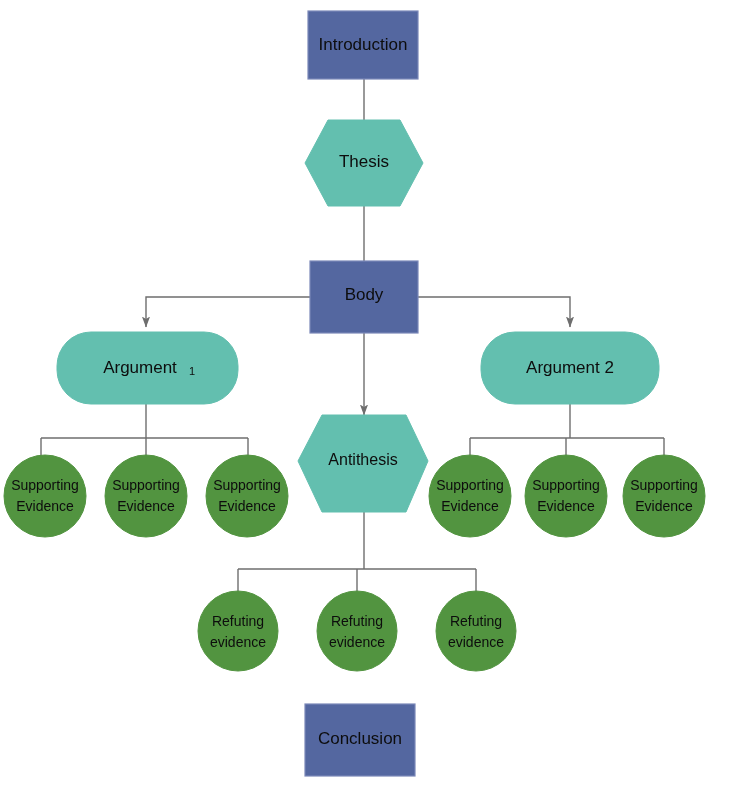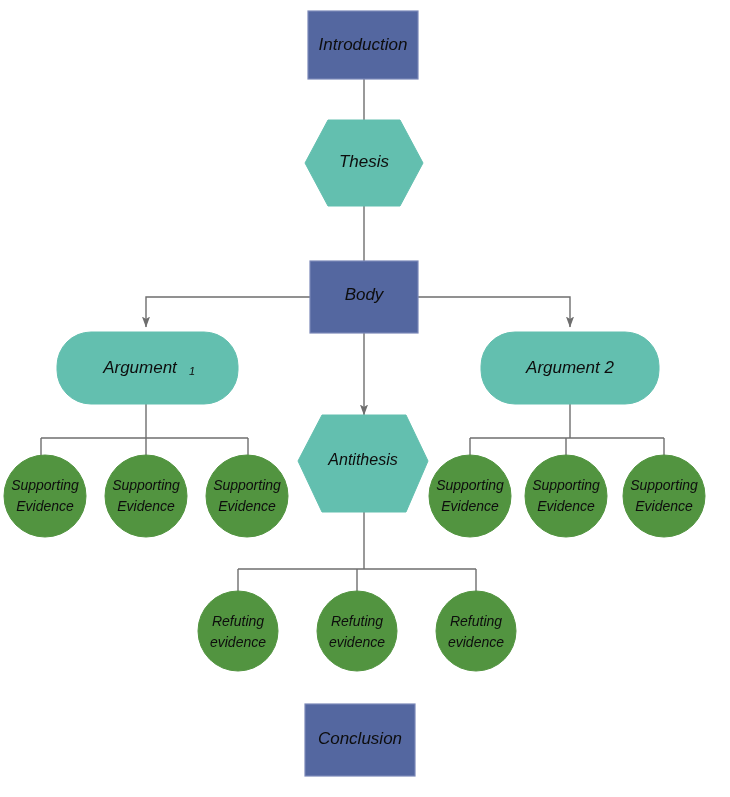--- a/index.html
+++ b/index.html
@@ -11,21 +11,20 @@
     width: 730px;
     height: 797px;
     font-family: "Liberation Sans", sans-serif;
     overflow: hidden;
   }
   #diagram-root {
     position: relative;
     width: 730px;
     height: 797px;
     background: #ffffff;
-    font-style: italic;
   }
   svg#flow {
     display: block;
     width: 730px;
     height: 797px;
   }
   .node-label {
     font-family: "Liberation Sans", sans-serif;
     fill: #0d0d0d;
     text-anchor: middle;

